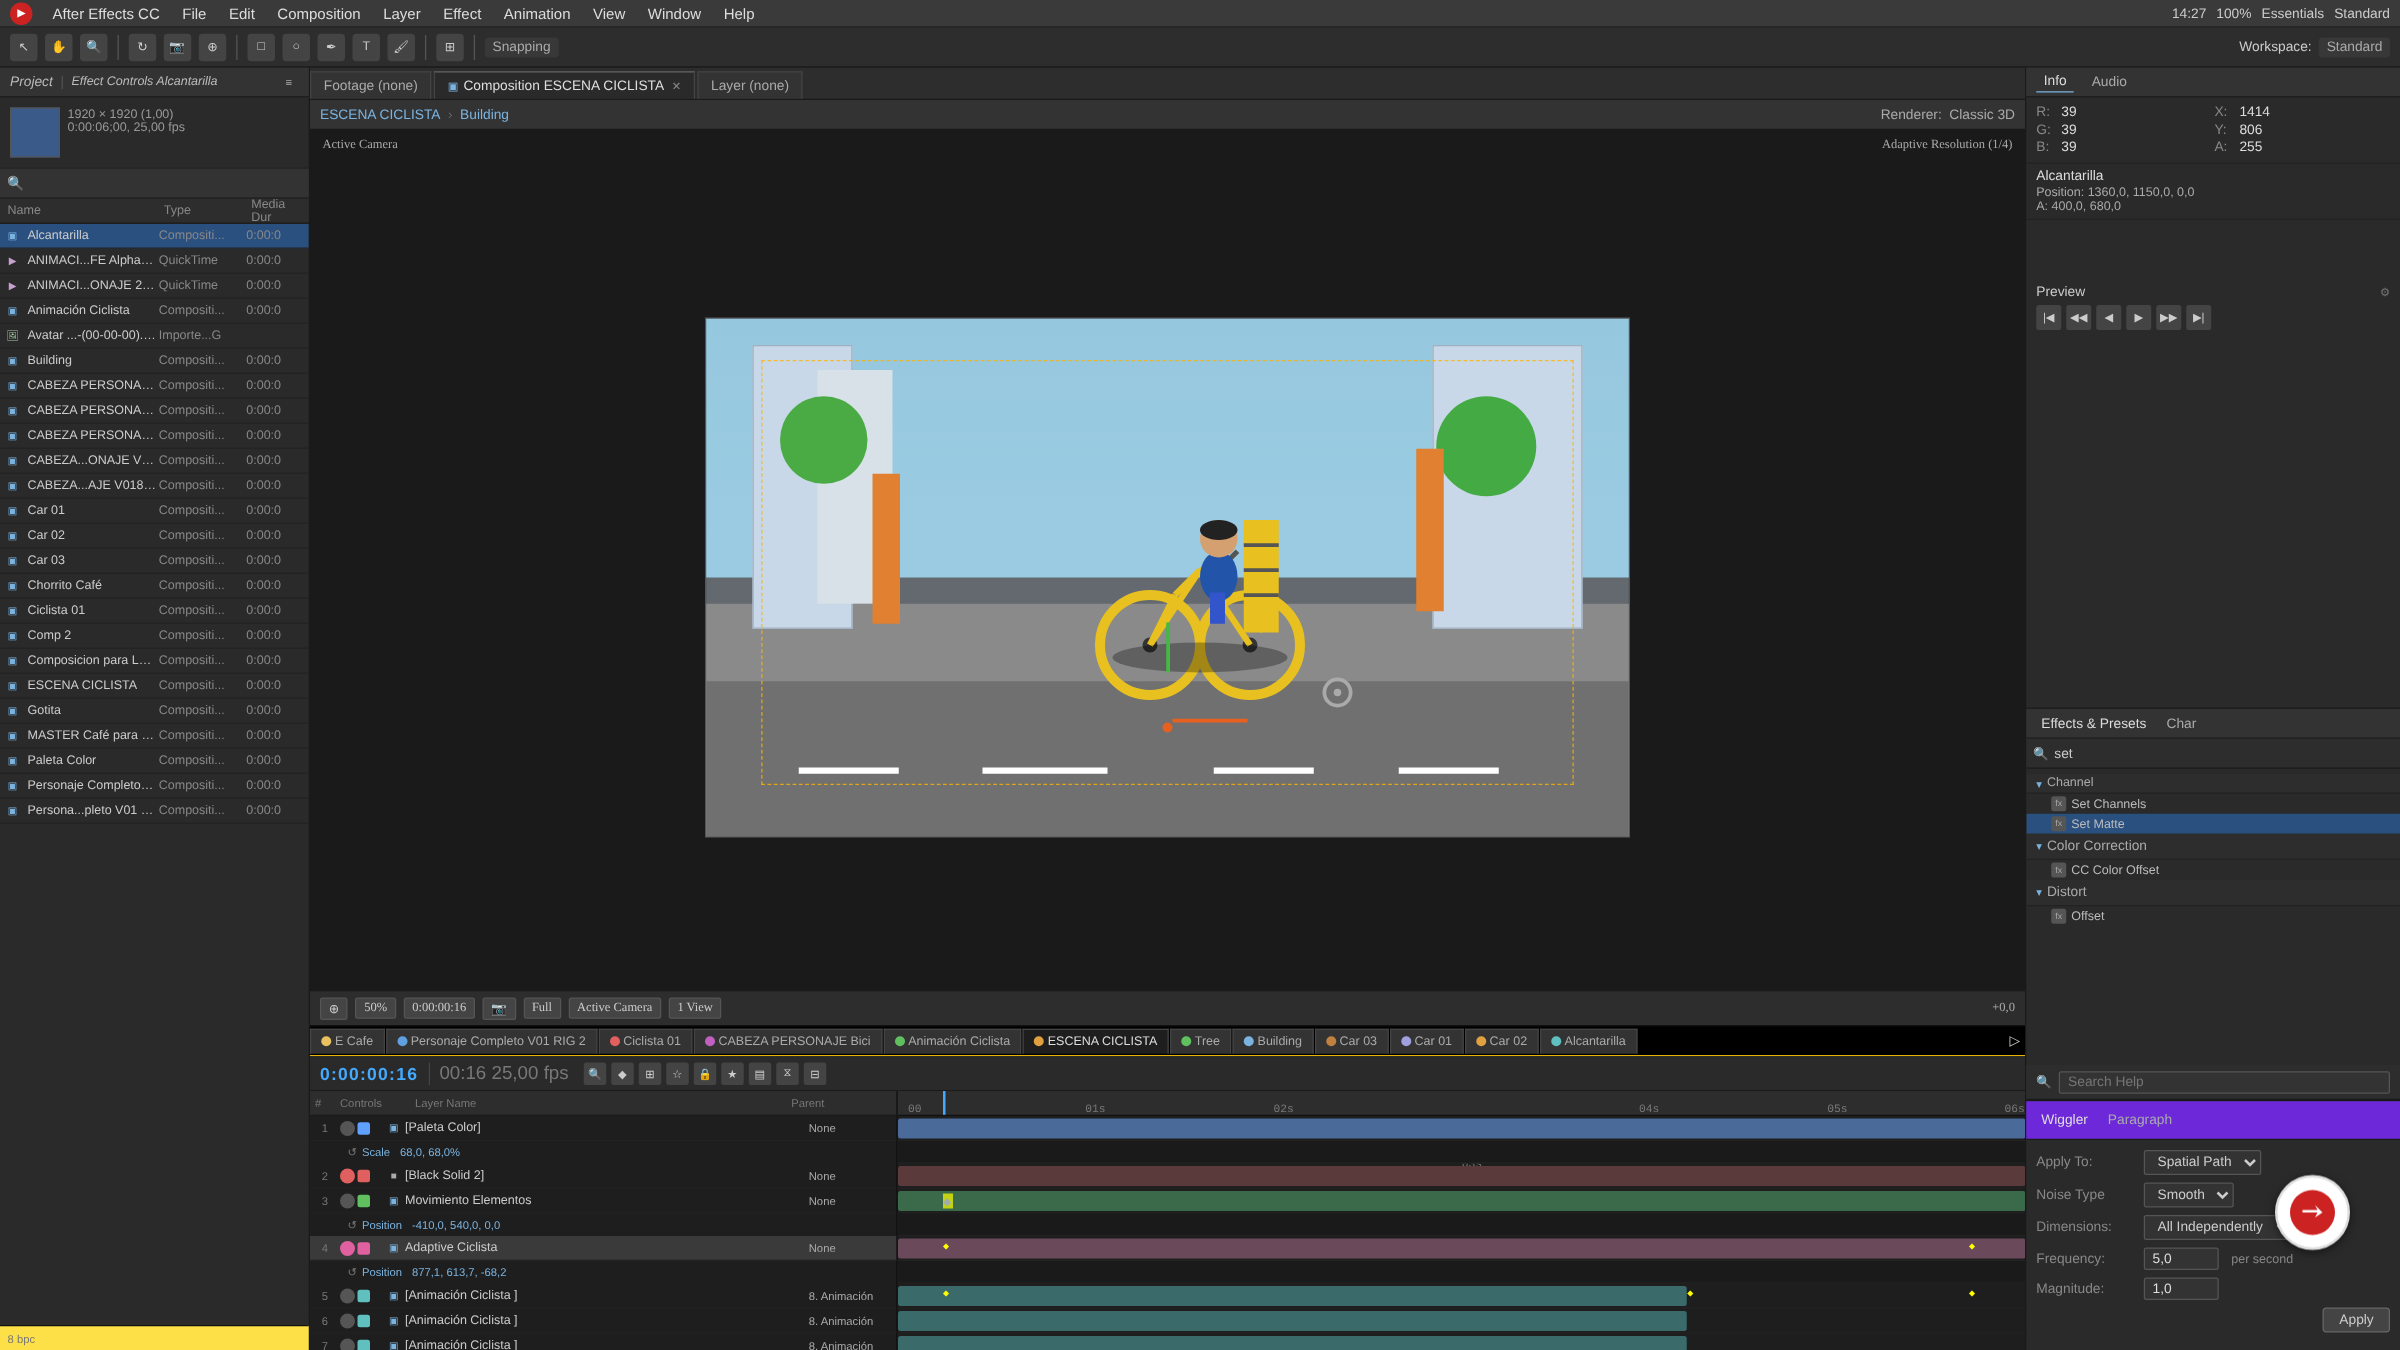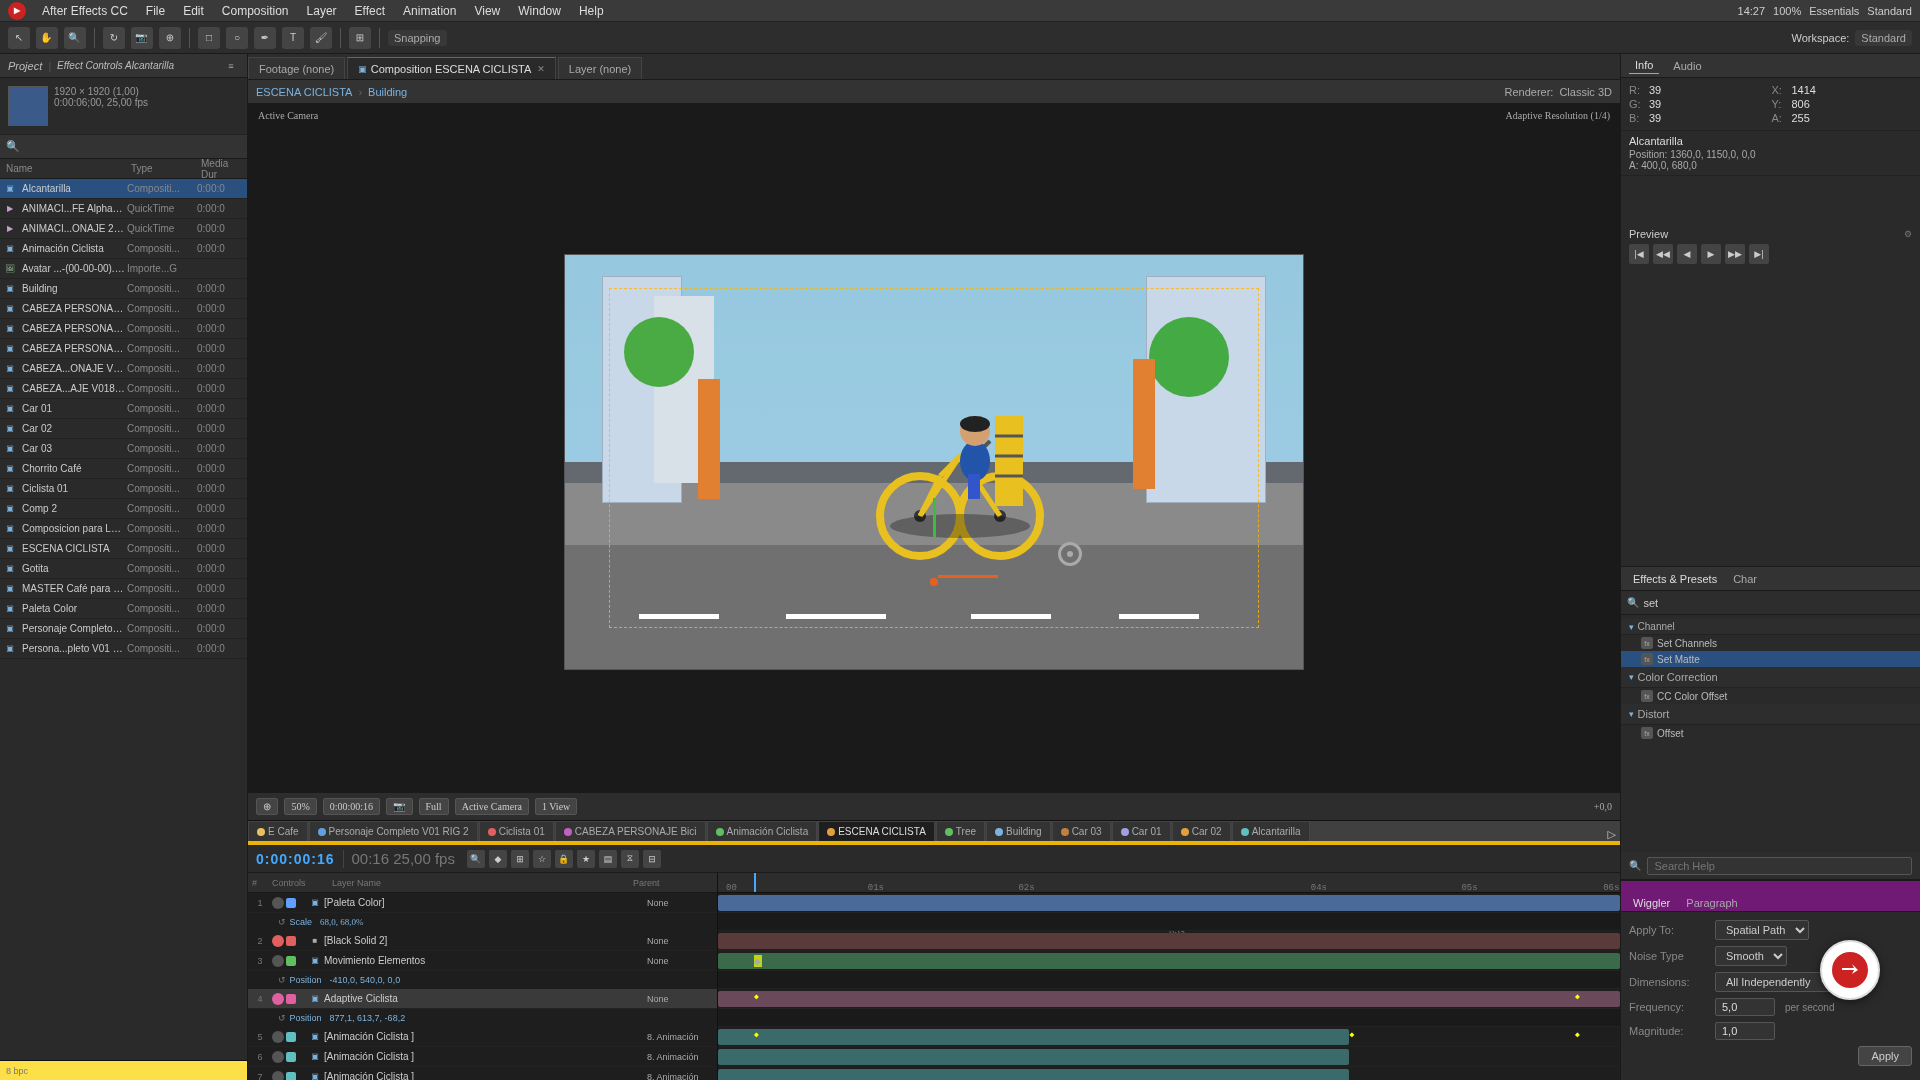--- a/index.html
+++ b/index.html
@@ -288,24 +288,24 @@
     .timeline-area {
       height: 260px;
       background: #1e1e1e;
       flex-shrink: 0;
       display: flex;
       flex-direction: column;
       border-top: 1px solid #111;
     }
     .timeline-tab-bar {
       height: 24px;
-      background: #404040;
-      display: flex;
-      align-items: flex-end;
-      border-bottom: 4px solid #eab308;
+      background: #000000;
+      display: flex;
+      align-items: center;
+      border-bottom: 1px solid #eab308;
       overflow-x: auto;
       flex-shrink: 0;
     }
     .timeline-tab {
       height: 20px;
       padding: 0 8px;
       display: flex;
       align-items: center;
       background: #333;
       border: 1px solid #444;
@@ -611,23 +611,23 @@
     
     .wiggler-panel {
       height: 200px;
       border-top: 1px solid #1a1a1a;
       flex-shrink: 0;
       display: flex;
       flex-direction: column;
     }
     .wiggler-header {
       height: 40px;
-      background: #701a75;
-      display: flex;
-      align-items: flex-end;
+      background: #6d28d9;
+      display: flex;
+      align-items: center;
       padding: 0 8px;
       gap: 8px;
       border-bottom: 1px solid #1a1a1a;
     }
     .wiggler-tab {
       font-size: 11px;
       color: #aaa;
       cursor: pointer;
       padding: 2px 4px;
     }
@@ -1181,21 +1181,21 @@
               <div class="layer-color" style="background:#60a0ff;"></div>
             </div>
             <div class="layer-icon" style="color:#7ab3e0;">▣</div>
             <div class="layer-name">[Paleta Color]</div>
             <div class="layer-parent">None</div>
           </div>
 
           <div class="sub-row">
             <span style="color:#777;margin-right:4px;">↺</span>
             <span class="sub-row-label">Scale</span>
-            <span style="margin-left:8px;color:#7ab3e0;font-family:Liberation Serif, serif;">68,0, 68,0%</span>
+            <span style="margin-left:8px;color:#7ab3e0;">68,0, 68,0%</span>
           </div>
 
           <div class="layer-row">
             <div class="layer-controls">
               <div class="layer-num">2</div>
               <div class="layer-eye" style="background:#e06060;"></div>
               <div class="layer-color" style="background:#e06060;"></div>
             </div>
             <div class="layer-icon" style="color:#aaa;">■</div>
             <div class="layer-name">[Black Solid 2]</div>

